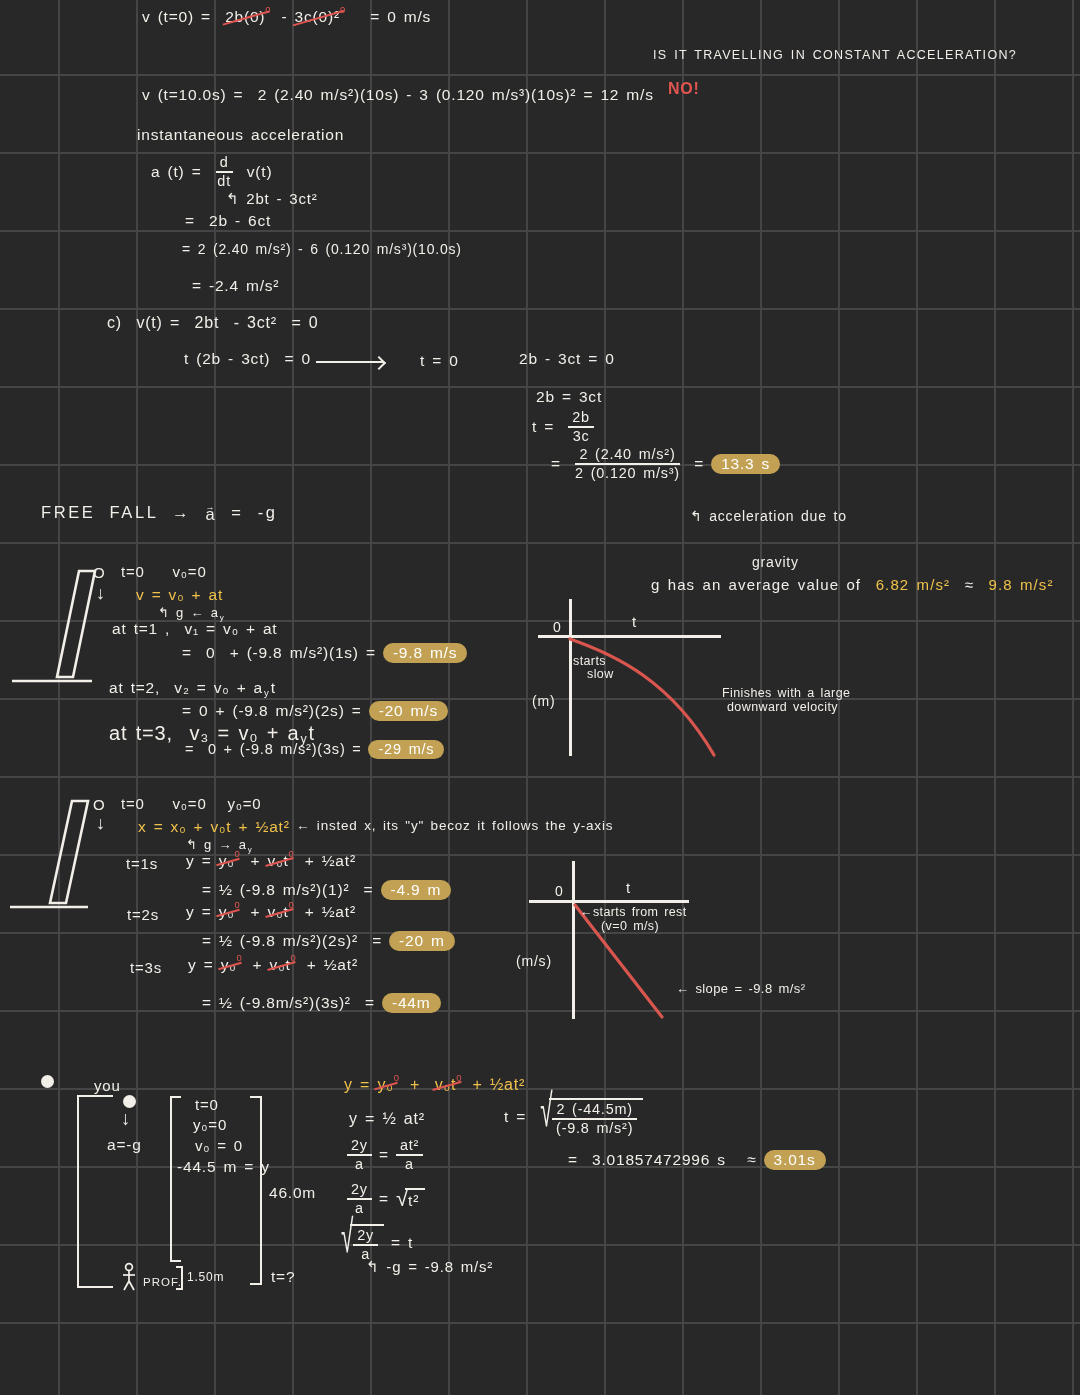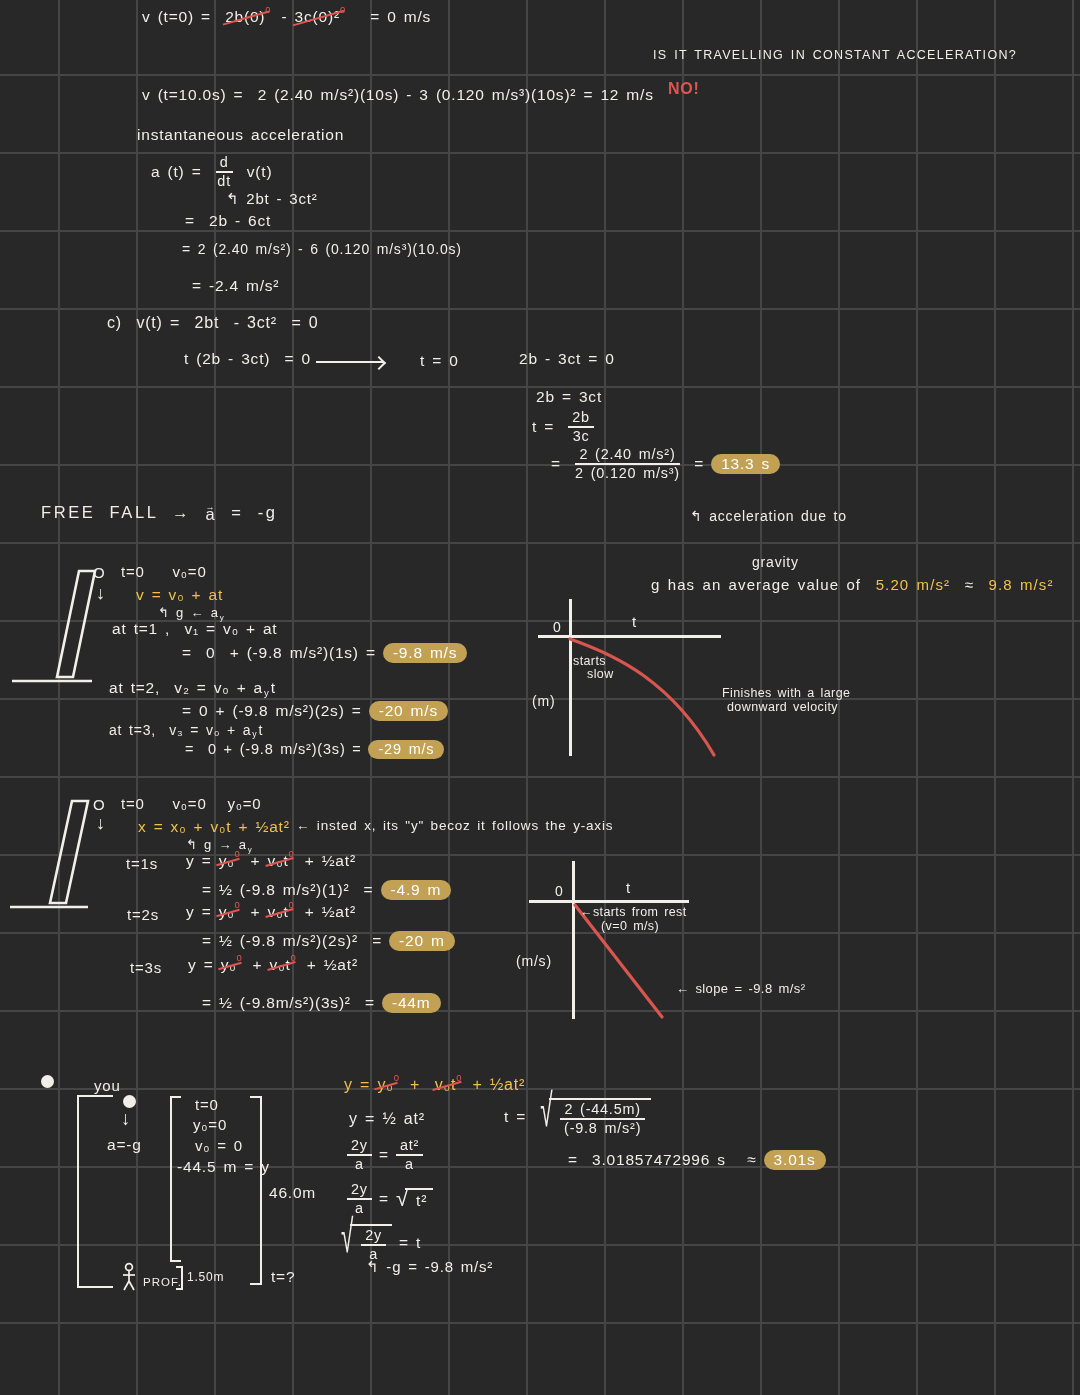--- a/index.html
+++ b/index.html
@@ -21,21 +21,21 @@
   .hl{background:#c2a154;border-radius:11px;padding:1px 10px;color:#fff;display:inline-block}
   .frac{display:inline-flex;flex-direction:column;align-items:center;line-height:1.05;font-size:.93em;text-align:center}
   .frac .num{border-bottom:2px solid currentColor;padding:0 4px 1px}
   .frac .den{padding-top:1px}
   .stk{position:relative;display:inline-block}
   .stk::after{content:"";position:absolute;left:-3px;right:-5px;top:48%;height:2.2px;background:#e05550;transform:rotate(-16deg)}
   .rz{color:#e05550;font-size:9.5px;align-self:flex-start;margin:-3px 3px 0 0}
   sub.sb{font-size:.62em;align-self:flex-end;margin:0 1px -1px 1px}
   .rad{font-size:1.45em;line-height:1;margin-right:-4px;font-weight:400}
   .rad.tall{display:inline-block;transform:scaleY(2.05);transform-origin:50% 72%}
-  .radbar{display:inline-flex;align-items:flex-start;border-top:2.2px solid currentColor;padding:2px 6px 0 11px}
+  .radbar{display:inline-flex;align-items:flex-start;border-top:2.2px solid currentColor;padding:2px 6px 0 3px}
   .vec{display:inline-flex;flex-direction:column;align-items:center;line-height:.55}
   .vec .vt{font-size:9px}
   .vline,.hline{position:absolute;background:#f2efe9}
   .vline{width:2.5px}.hline{height:2.5px}
   .bracket{position:absolute;border:2.5px solid #f2efe9;background:transparent;box-sizing:border-box}
   .bracket.lft{border-right:none}
   .bracket.rgt{border-left:none}
   .dot{position:absolute;width:13px;height:13px;border-radius:50%;background:#f2efe9}
   .arrowline{position:absolute;height:2.4px;background:#f2efe9}
   .arrowline::after{content:"";position:absolute;right:0;top:-3.4px;width:8px;height:8px;
@@ -65,36 +65,36 @@
   <div class="arrowline" style="left:316px;top:361px;width:68px"></div>
   <div class="t" style="left:420px;top:352px">t = 0</div>
   <div class="t" style="left:519px;top:350px">2b - 3ct = 0</div>
   <div class="t" style="left:536px;top:388px">2b = 3ct</div>
   <div class="t" style="left:532px;top:410px"><span>t =  </span><span class="frac"><span class="num">2b</span><span class="den">3c</span></span></div>
   <div class="t" style="left:551px;top:447px"><span>=  </span><span class="frac"><span class="num">2 (2.40 m/s²)</span><span class="den">2 (0.120 m/s³)</span></span><span>  = </span><span class="hl">13.3 s</span></div>
 
   <div class="t wide" style="left:41px;top:503px"><span>FREE FALL </span><span>→ </span><span class="vec"><span class="vt">→</span><span>a</span></span><span> = -g</span></div>
   <div class="t" style="left:690px;top:508px;font-size:14px">↰ acceleration due to</div>
   <div class="t" style="left:752px;top:554px;font-size:14px">gravity</div>
-  <div class="t" style="left:651px;top:576px;font-size:15px;letter-spacing:1.1px"><span>g has an average value of  </span><span class="yellow">5.20 m/s²</span><span>  ≈  </span><span class="yellow">9.8 m/s²</span></div>
+  <div class="t" style="left:651px;top:576px;font-size:15px;letter-spacing:1.1px"><span>g has an average value of  </span><span class="yellow">6.82 m/s²</span><span>  ≈  </span><span class="yellow">9.8 m/s²</span></div>
 
   <svg style="left:12px;top:565px" width="100" height="122" viewBox="0 0 100 122">
     <polygon points="67,6 83,6 61,112 45,112" fill="none" stroke="#f2efe9" stroke-width="2.6"></polygon>
     <line x1="0" y1="116" x2="80" y2="116" stroke="#f2efe9" stroke-width="2.6"></line>
   </svg>
   <div class="t" style="left:93px;top:564px;font-size:15px">O</div>
   <div class="t" style="left:96px;top:583px;font-size:18px">↓</div>
   <div class="t" style="left:121px;top:563px;font-size:15px">t=0    v₀=0</div>
   <div class="t yellow" style="left:136px;top:586px">v = v₀ + at</div>
   <div class="t" style="left:158px;top:606px;font-size:13px"><span>↰ g ← a</span><sub class="sb">y</sub></div>
   <div class="t" style="left:112px;top:620px">at t=1 ,  v₁ = v₀ + at</div>
   <div class="t" style="left:182px;top:643px"><span>=  0  + (-9.8 m/s²)(1s) = </span><span class="hl">-9.8 m/s</span></div>
   <div class="t" style="left:109px;top:679px"><span>at t=2,  v₂ = v₀ + a</span><sub class="sb">y</sub><span>t</span></div>
   <div class="t" style="left:182px;top:701px"><span>= 0 + (-9.8 m/s²)(2s) = </span><span class="hl">-20 m/s</span></div>
-  <div class="t" style="left:109px;top:722px;font-size:14px"><span>at t=3,  v₃ = v₀ + a</span><sub class="sb">y</sub><span>t</span></div>
+  <div class="t" style="left:109px;top:722px;font-size:20px"><span>at t=3,  v₃ = v₀ + a</span><sub class="sb">y</sub><span>t</span></div>
   <div class="t" style="left:185px;top:740px;font-size:14.5px"><span>=  0 + (-9.8 m/s²)(3s) = </span><span class="hl">-29 m/s</span></div>
 
   <div class="vline" style="left:569px;top:599px;height:157px"></div>
   <div class="hline" style="left:538px;top:635px;width:183px"></div>
   <div class="t" style="left:553px;top:619px;font-size:14px">0</div>
   <div class="t" style="left:632px;top:613px;font-size:15px">t</div>
   <div class="t" style="left:532px;top:693px;font-size:14px">(m)</div>
   <svg style="left:566px;top:633px" width="160" height="128" viewBox="0 0 160 128">
     <path d="M4,6 C 50,22 105,48 148,122" stroke="#d9564f" stroke-width="3.2" fill="none" stroke-linecap="round"></path>
   </svg>

